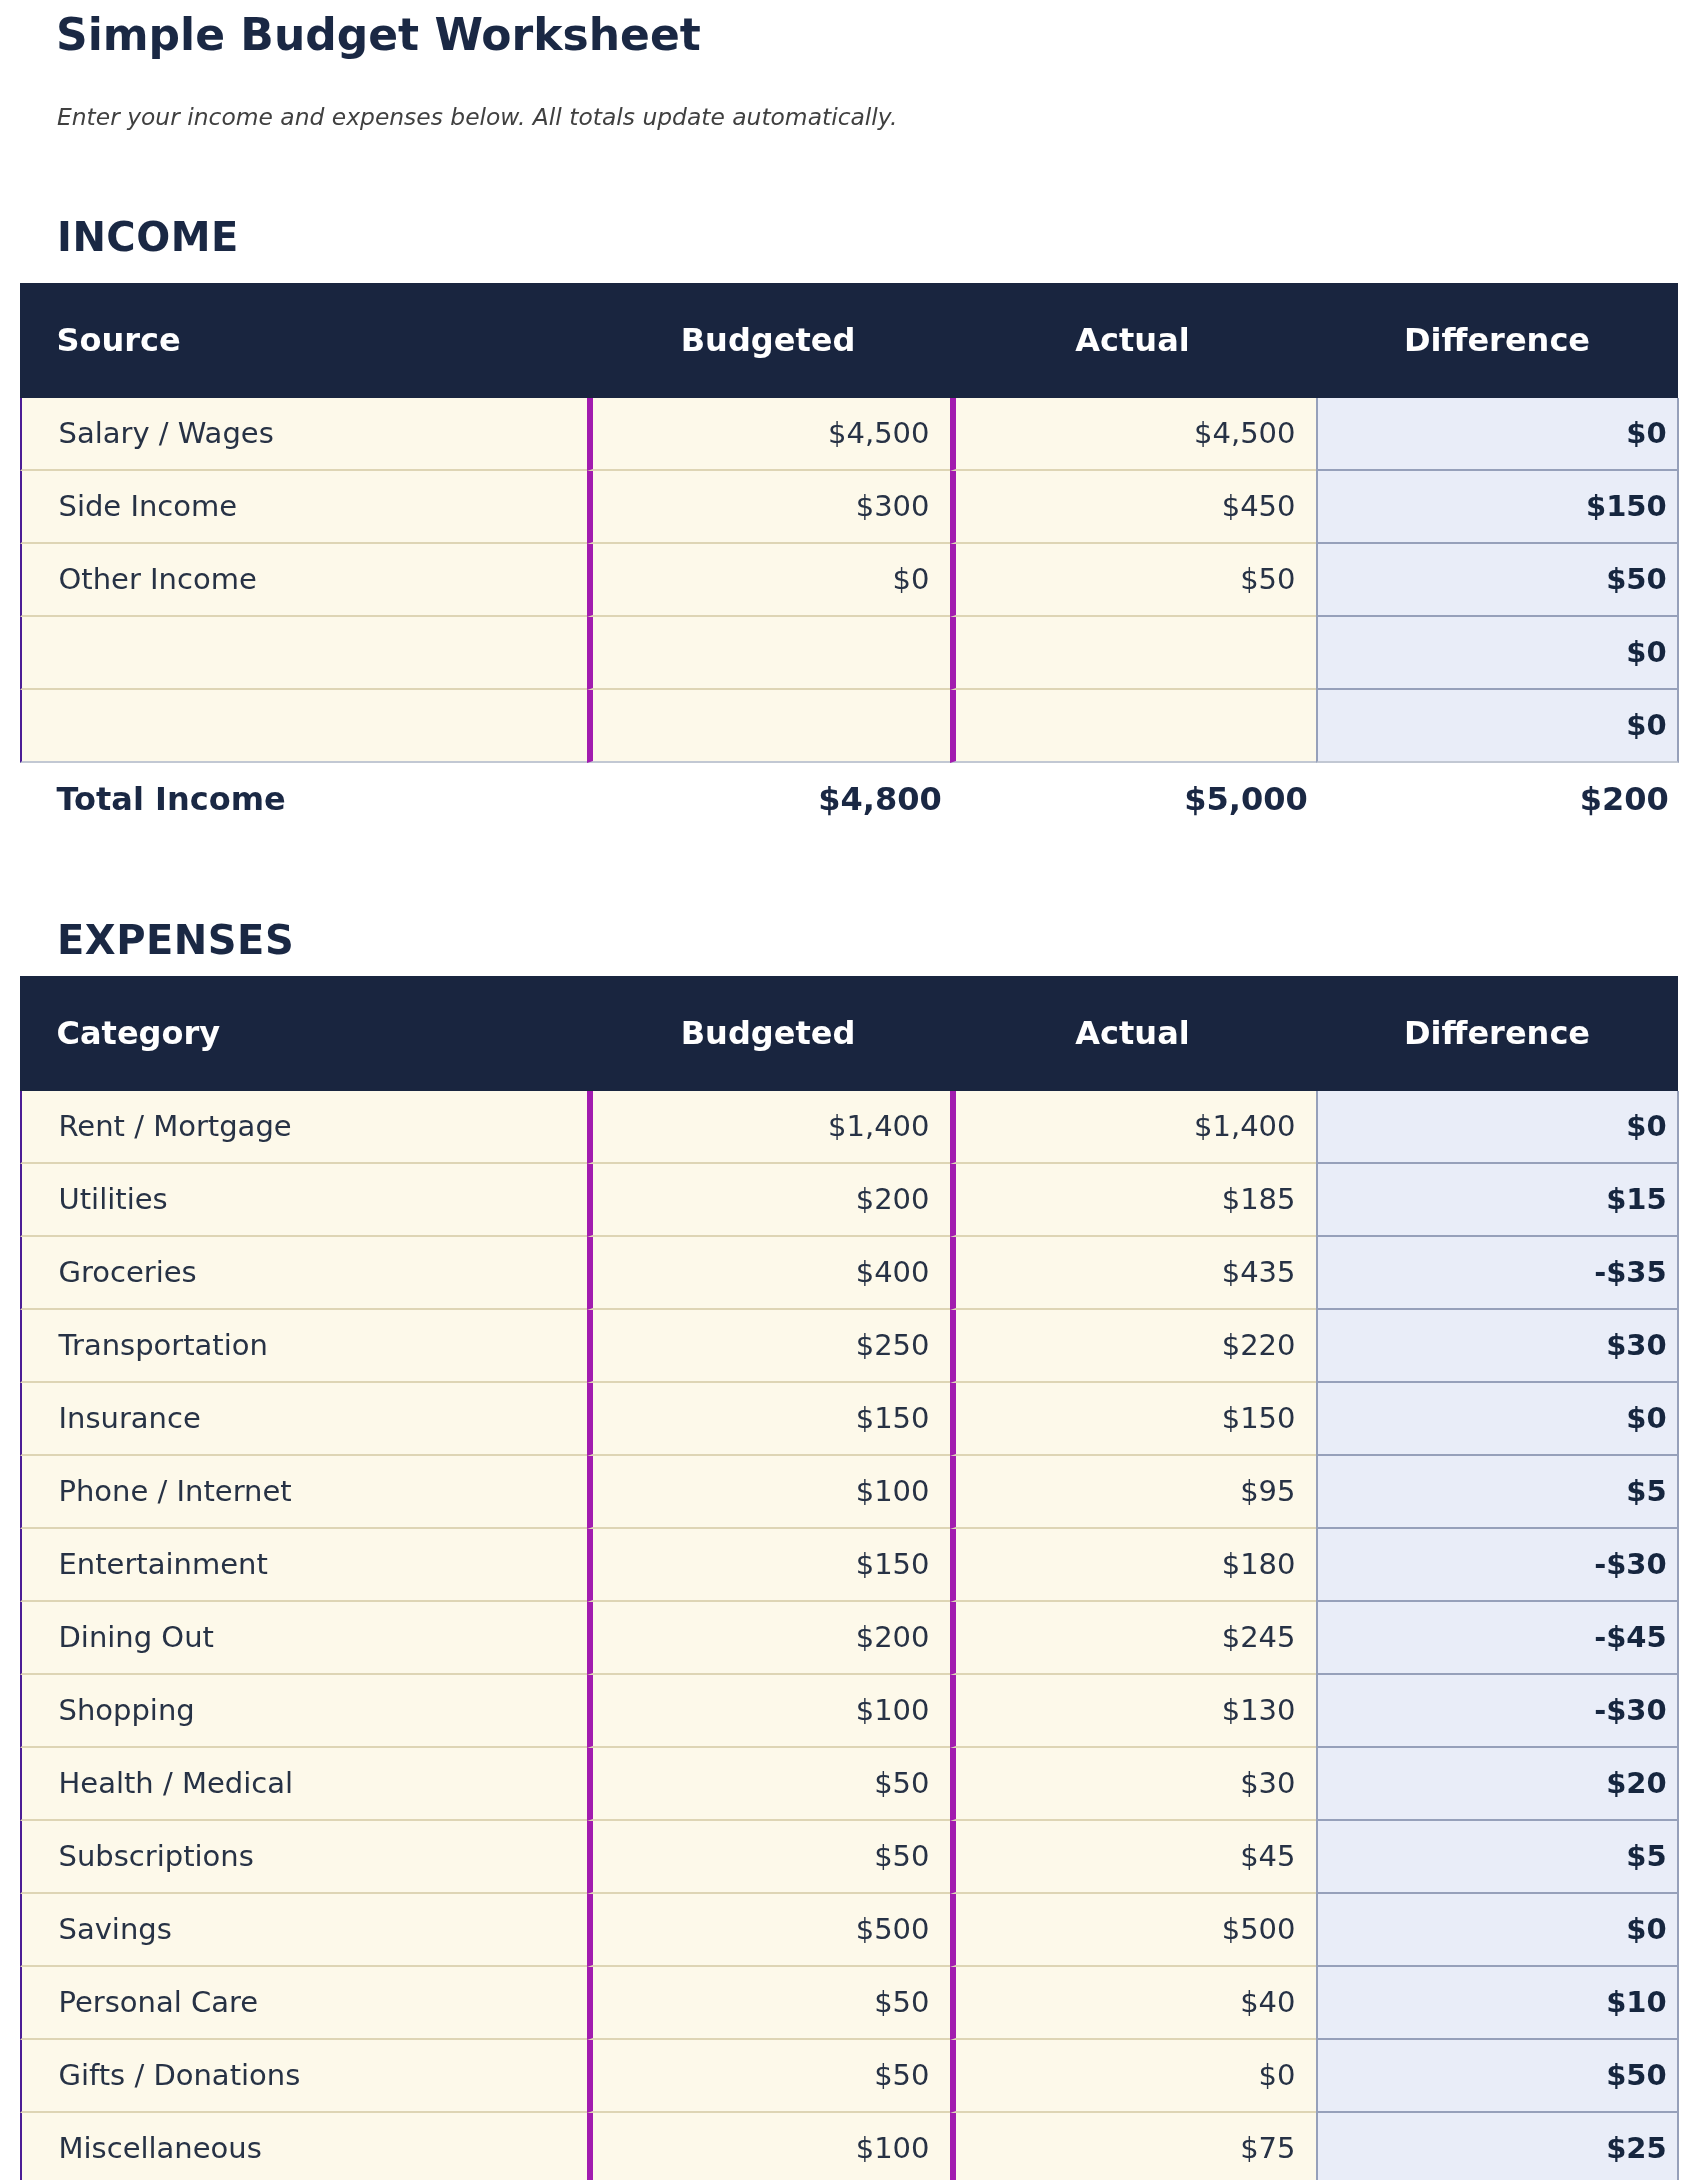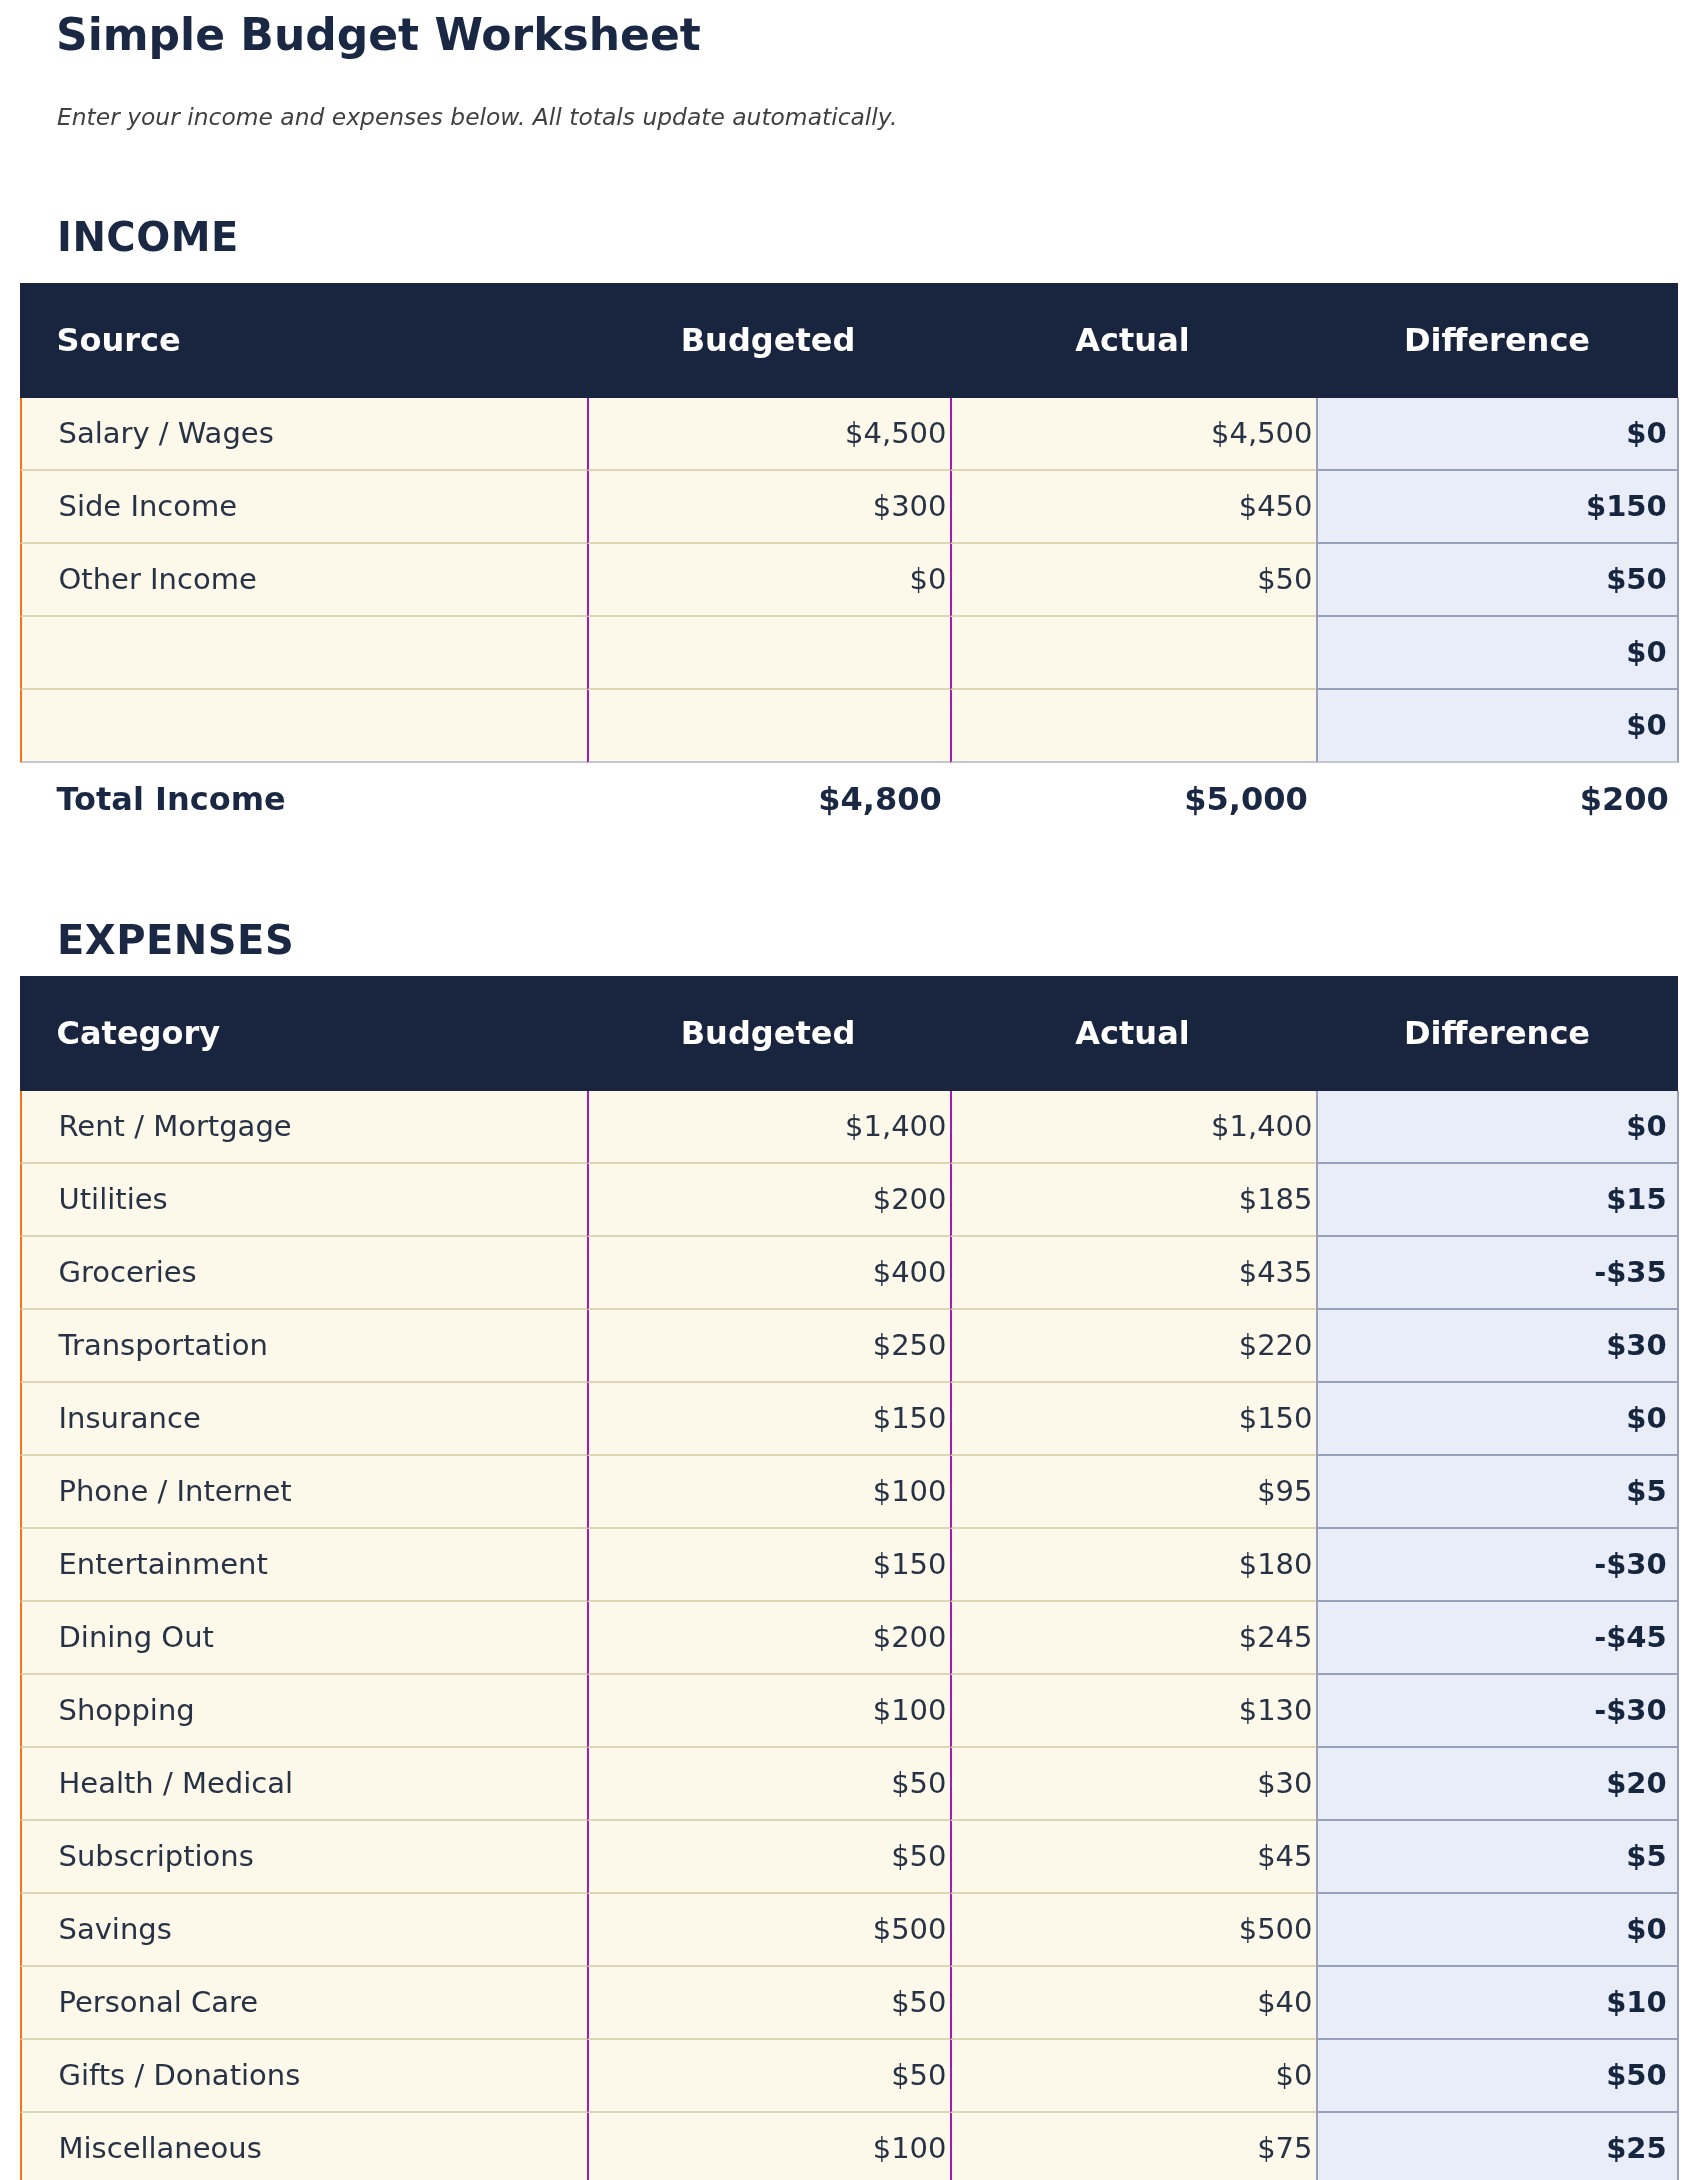--- a/index.html
+++ b/index.html
@@ -42,22 +42,22 @@
     display:grid;grid-template-columns:567px 363px 366px 363px;
     height:73px;
   }
   .cell{
     box-sizing:border-box;
     display:flex;align-items:center;height:100%;
     background:#fdf9ea;
     font-size:29px;color:#273245;
     border-bottom:2px solid #ded5b5;
   }
-  .c-label{padding-left:37px;border-left:2px solid #f97316;}
-  .c-num{justify-content:flex-end;padding-right:3px;border-left:2px solid #a21caf;}
+  .c-label{padding-left:37px;border-left:2px solid #4c1d95;}
+  .c-num{justify-content:flex-end;padding-right:20px;border-left:6px solid #a21caf;}
   .c-diff{
     justify-content:flex-end;padding-right:9.8px;
     background:#e9edf8;font-weight:bold;color:#16263f;
     border-left:2px solid #96a0ba;border-right:2px solid #96a0ba;
     border-bottom:2px solid #96a0ba;
   }
   .btable.income .trow:last-child .cell{border-bottom-color:#c2c8d3;}
   .total-row{
     display:grid;grid-template-columns:567px 363px 366px 363px;
     width:1658px;margin-left:19.5px;height:73px;

